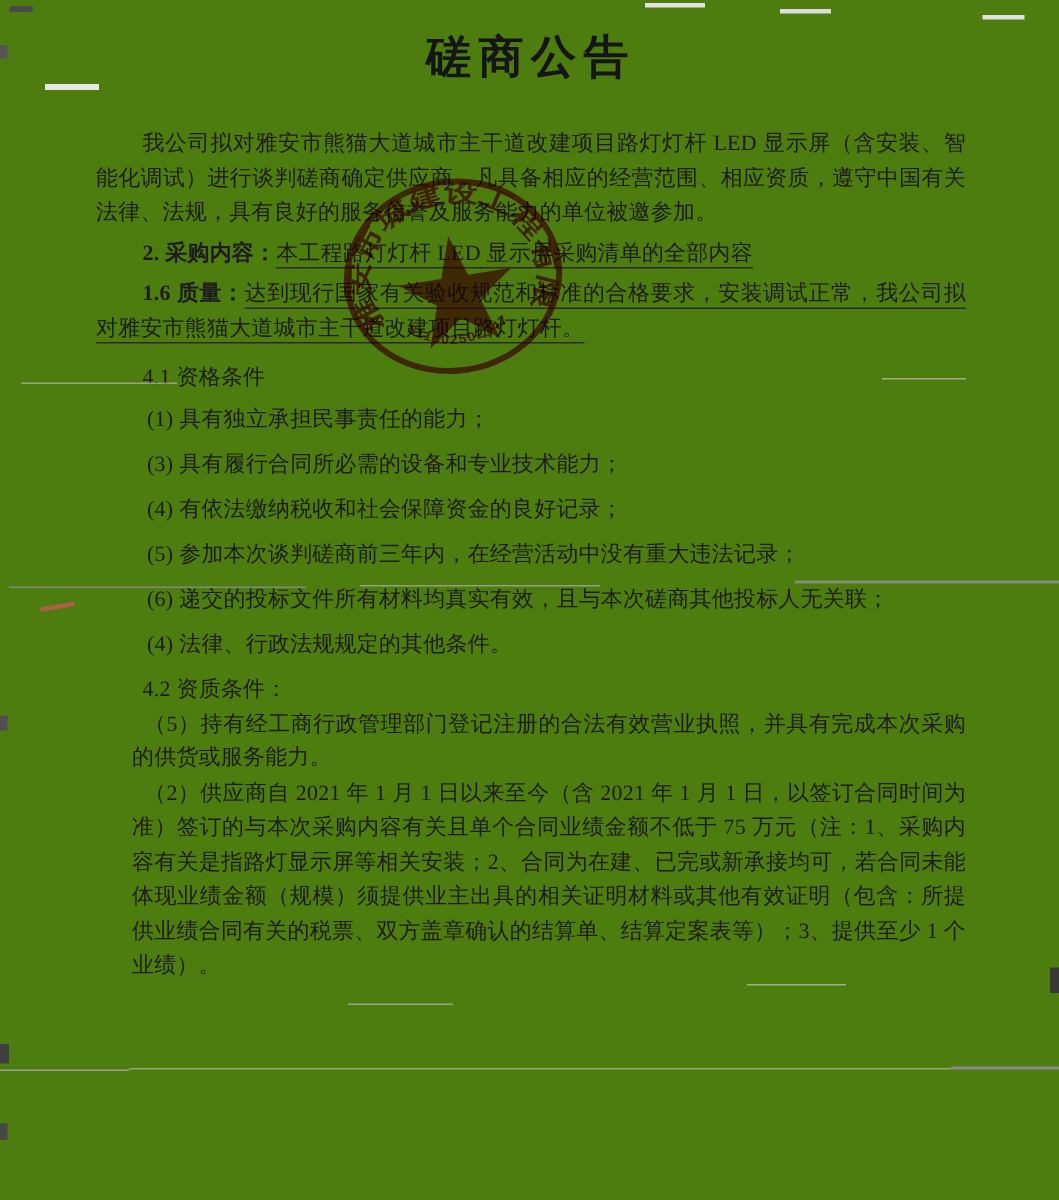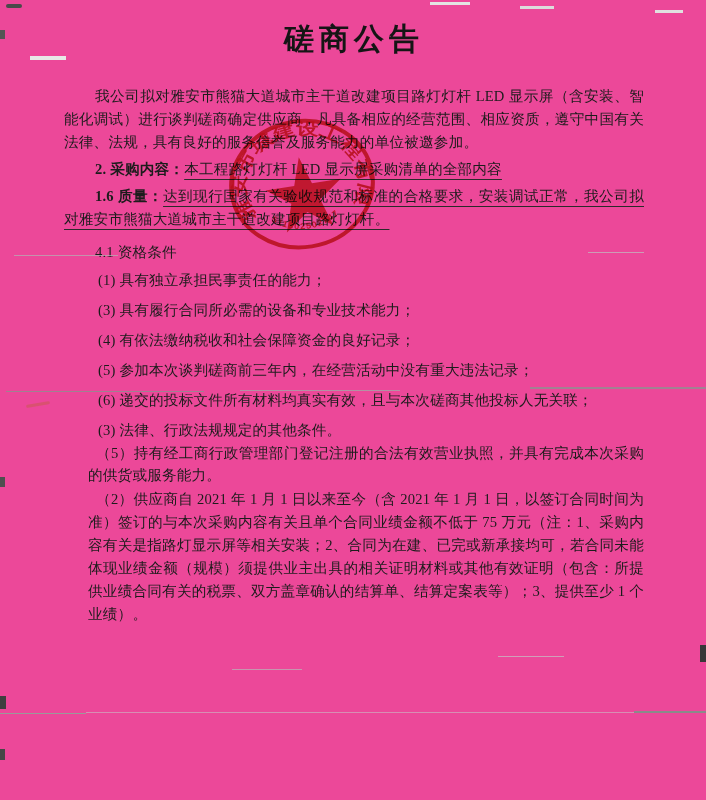--- a/index.html
+++ b/index.html
@@ -1,18 +1,18 @@
 <!DOCTYPE html>
 <html><head>
 <meta charset="utf-8">
 <style>
   html,body{margin:0;padding:0;background:#ffffff;}
   .page{
     position:relative;width:706px;height:800px;overflow:hidden;
-    background:#ec4899;
+    background:#4d7c0f;
     font-family:"Liberation Serif","DejaVu Serif",serif;
     color:#1c1c1c;
   }
   .content{position:relative;padding:18px 62px 0 64px;z-index:1;}
   .doc-title{
     margin:0;text-align:center;font-size:30px;font-weight:700;
     letter-spacing:5px;line-height:42px;color:#151515;
   }
   p.para{
     margin:0;font-size:14.6px;line-height:23px;text-align:justify;
@@ -51,22 +51,23 @@
     <p class="para ind" style="margin-top:4px"><span class="b">1.6 质量：</span><span class="u">达到现行国家有关验收规范和标准的合格要求，安装调试正常，我公司拟对雅安市熊猫大道城市主干道改建项目路灯灯杆。</span></p>
 
 
     <p class="para ind" style="margin-top:10px">4.1 资格条件</p>
 
     <p class="para" style="margin-top:5px;text-indent:34px">(1) 具有独立承担民事责任的能力；</p>
     <p class="para" style="margin-top:7px;text-indent:34px">(3) 具有履行合同所必需的设备和专业技术能力；</p>
     <p class="para" style="margin-top:7px;text-indent:34px">(4) 有依法缴纳税收和社会保障资金的良好记录；</p>
     <p class="para" style="margin-top:7px;text-indent:34px">(5) 参加本次谈判磋商前三年内，在经营活动中没有重大违法记录；</p>
     <p class="para" style="margin-top:7px;text-indent:34px">(6) 递交的投标文件所有材料均真实有效，且与本次磋商其他投标人无关联；</p>
-    <p class="para" style="margin-top:7px;text-indent:34px">(3) 法律、行政法规规定的其他条件。</p>
+    <p class="para" style="margin-top:7px;text-indent:34px">(4) 法律、行政法规规定的其他条件。</p>
 
+    <p class="para ind" style="margin-top:7px">4.2 资质条件：</p>
 
     <p class="para s42" style="margin-top:0px;line-height:22px">（5）持有经工商行政管理部门登记注册的合法有效营业执照，并具有完成本次采购的供货或服务能力。</p>
     <p class="para s42" style="margin-top:2px">（2）供应商自 2021 年 1 月 1 日以来至今（含 2021 年 1 月 1 日，以签订合同时间为准）签订的与本次采购内容有关且单个合同业绩金额不低于 75 万元（注：1、采购内容有关是指路灯显示屏等相关安装；2、合同为在建、已完或新承接均可，若合同未能体现业绩金额（规模）须提供业主出具的相关证明材料或其他有效证明（包含：所提供业绩合同有关的税票、双方盖章确认的结算单、结算定案表等）；3、提供至少 1 个业绩）。</p>
   </div>
 
   <svg class="seal" viewBox="0 0 150 132" aria-hidden="true">
     <defs>
       <path id="arcTop" d="M 24.4 91 A 57 50 0 1 1 123.6 91" fill="none"></path>
       <path id="arcBottom" d="M 36.3 96.2 A 51 45 0 0 0 111.7 96.2" fill="none"></path>
     </defs>

